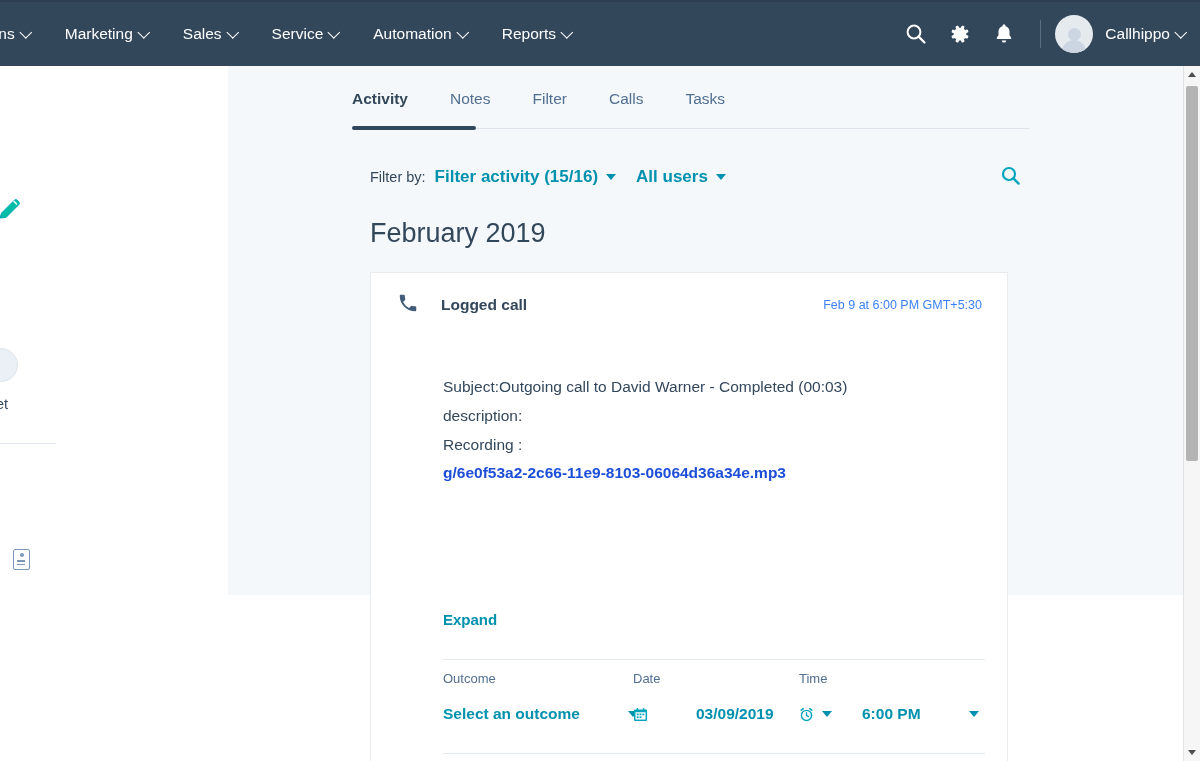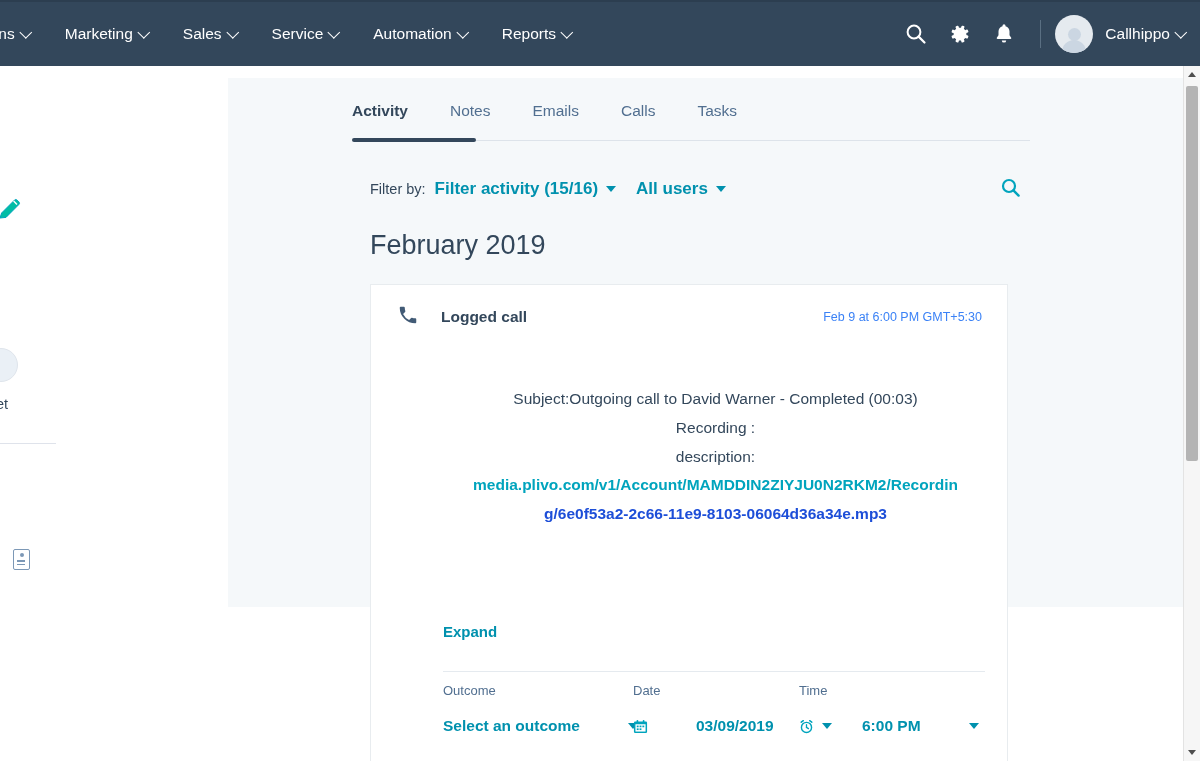--- a/index.html
+++ b/index.html
@@ -114,21 +114,21 @@
   }
   #contact-card-icon .cc-l1, #contact-card-icon .cc-l2 {
     position: absolute; left: 3px; width: 8px; height: 1.5px; background: #7c98b6;
   }
   #contact-card-icon .cc-l1 { top: 10px; }
   #contact-card-icon .cc-l2 { top: 13.5px; }
 
   
   #main {
     position: absolute;
-    top: 78px; left: 228px;
+    top: 66px; left: 228px;
     width: 960px; height: 529px;
     background: #f5f8fa;
   }
 
   
   #tabs {
     position: absolute;
     left: 124px; top: 10px;
     width: 678px;
     display: flex; align-items: flex-end;
@@ -201,21 +201,20 @@
     font-size: 15.5px; color: #33475b; font-weight: bold;
   }
   #card-timestamp {
     position: absolute; right: 25px;
     font-size: 12.5px; color: #3b82f6;
   }
 
   #card-body {
     position: absolute; left: 72px; top: 100px;
     width: 545px;
-    text-align: center;
   }
   .body-line {
     font-size: 15.5px; color: #33475b; line-height: 28.8px;
     white-space: nowrap;
   }
   .rec-link {
     font-size: 15.5px; color: #00a4bd; line-height: 28.8px;
     font-weight: bold;
     cursor: pointer; white-space: nowrap;
   }
@@ -359,21 +358,21 @@
     <div class="cc-l1"></div>
     <div class="cc-l2"></div>
   </div>
 </div>
 
 <div id="main">
 
   <div id="tabs">
     <div class="tab active">Activity</div>
     <div class="tab">Notes</div>
-    <div class="tab">Emails</div>
+    <div class="tab">Filter</div>
     <div class="tab">Calls</div>
     <div class="tab">Tasks</div>
   </div>
   <div id="tab-underline-track"></div>
   <div id="tab-underline-active"></div>
 
   <div id="filter-row">
     <span id="filter-label">Filter by:</span>
     <span class="filter-link">
       <span>Filter activity (15/16)</span>
@@ -400,23 +399,22 @@
         <svg width="22" height="22" viewBox="0 0 24 24">
           <path fill="#425b76" d="M6.6 10.8a15 15 0 006.6 6.6l2.2-2.2a1 1 0 011-.25 11.4 11.4 0 003.6.57 1 1 0 011 1V20a1 1 0 01-1 1A17 17 0 013 4a1 1 0 011-1h3.5a1 1 0 011 1 11.4 11.4 0 00.57 3.6 1 1 0 01-.25 1z"></path>
         </svg>
       </span>
       <span id="card-title">Logged call</span>
       <span id="card-timestamp">Feb 9 at 6:00 PM GMT+5:30</span>
     </div>
 
     <div id="card-body">
       <div class="body-line">Subject:Outgoing call to David Warner - Completed (00:03)</div>
+      <div class="body-line">description:</div>
       <div class="body-line">Recording :</div>
-      <div class="body-line">description:</div>
-      <div class="rec-link">media.plivo.com/v1/Account/MAMDDIN2ZIYJU0N2RKM2/Recordin</div>
       <div class="rec-link line2">g/6e0f53a2-2c66-11e9-8103-06064d36a34e.mp3</div>
     </div>
 
     <div id="expand-link">Expand</div>
 
     <div id="divider-1"></div>
 
     <div id="meta-row">
       <div class="meta-col" id="col-outcome">
         <div class="meta-label">Outcome</div>

